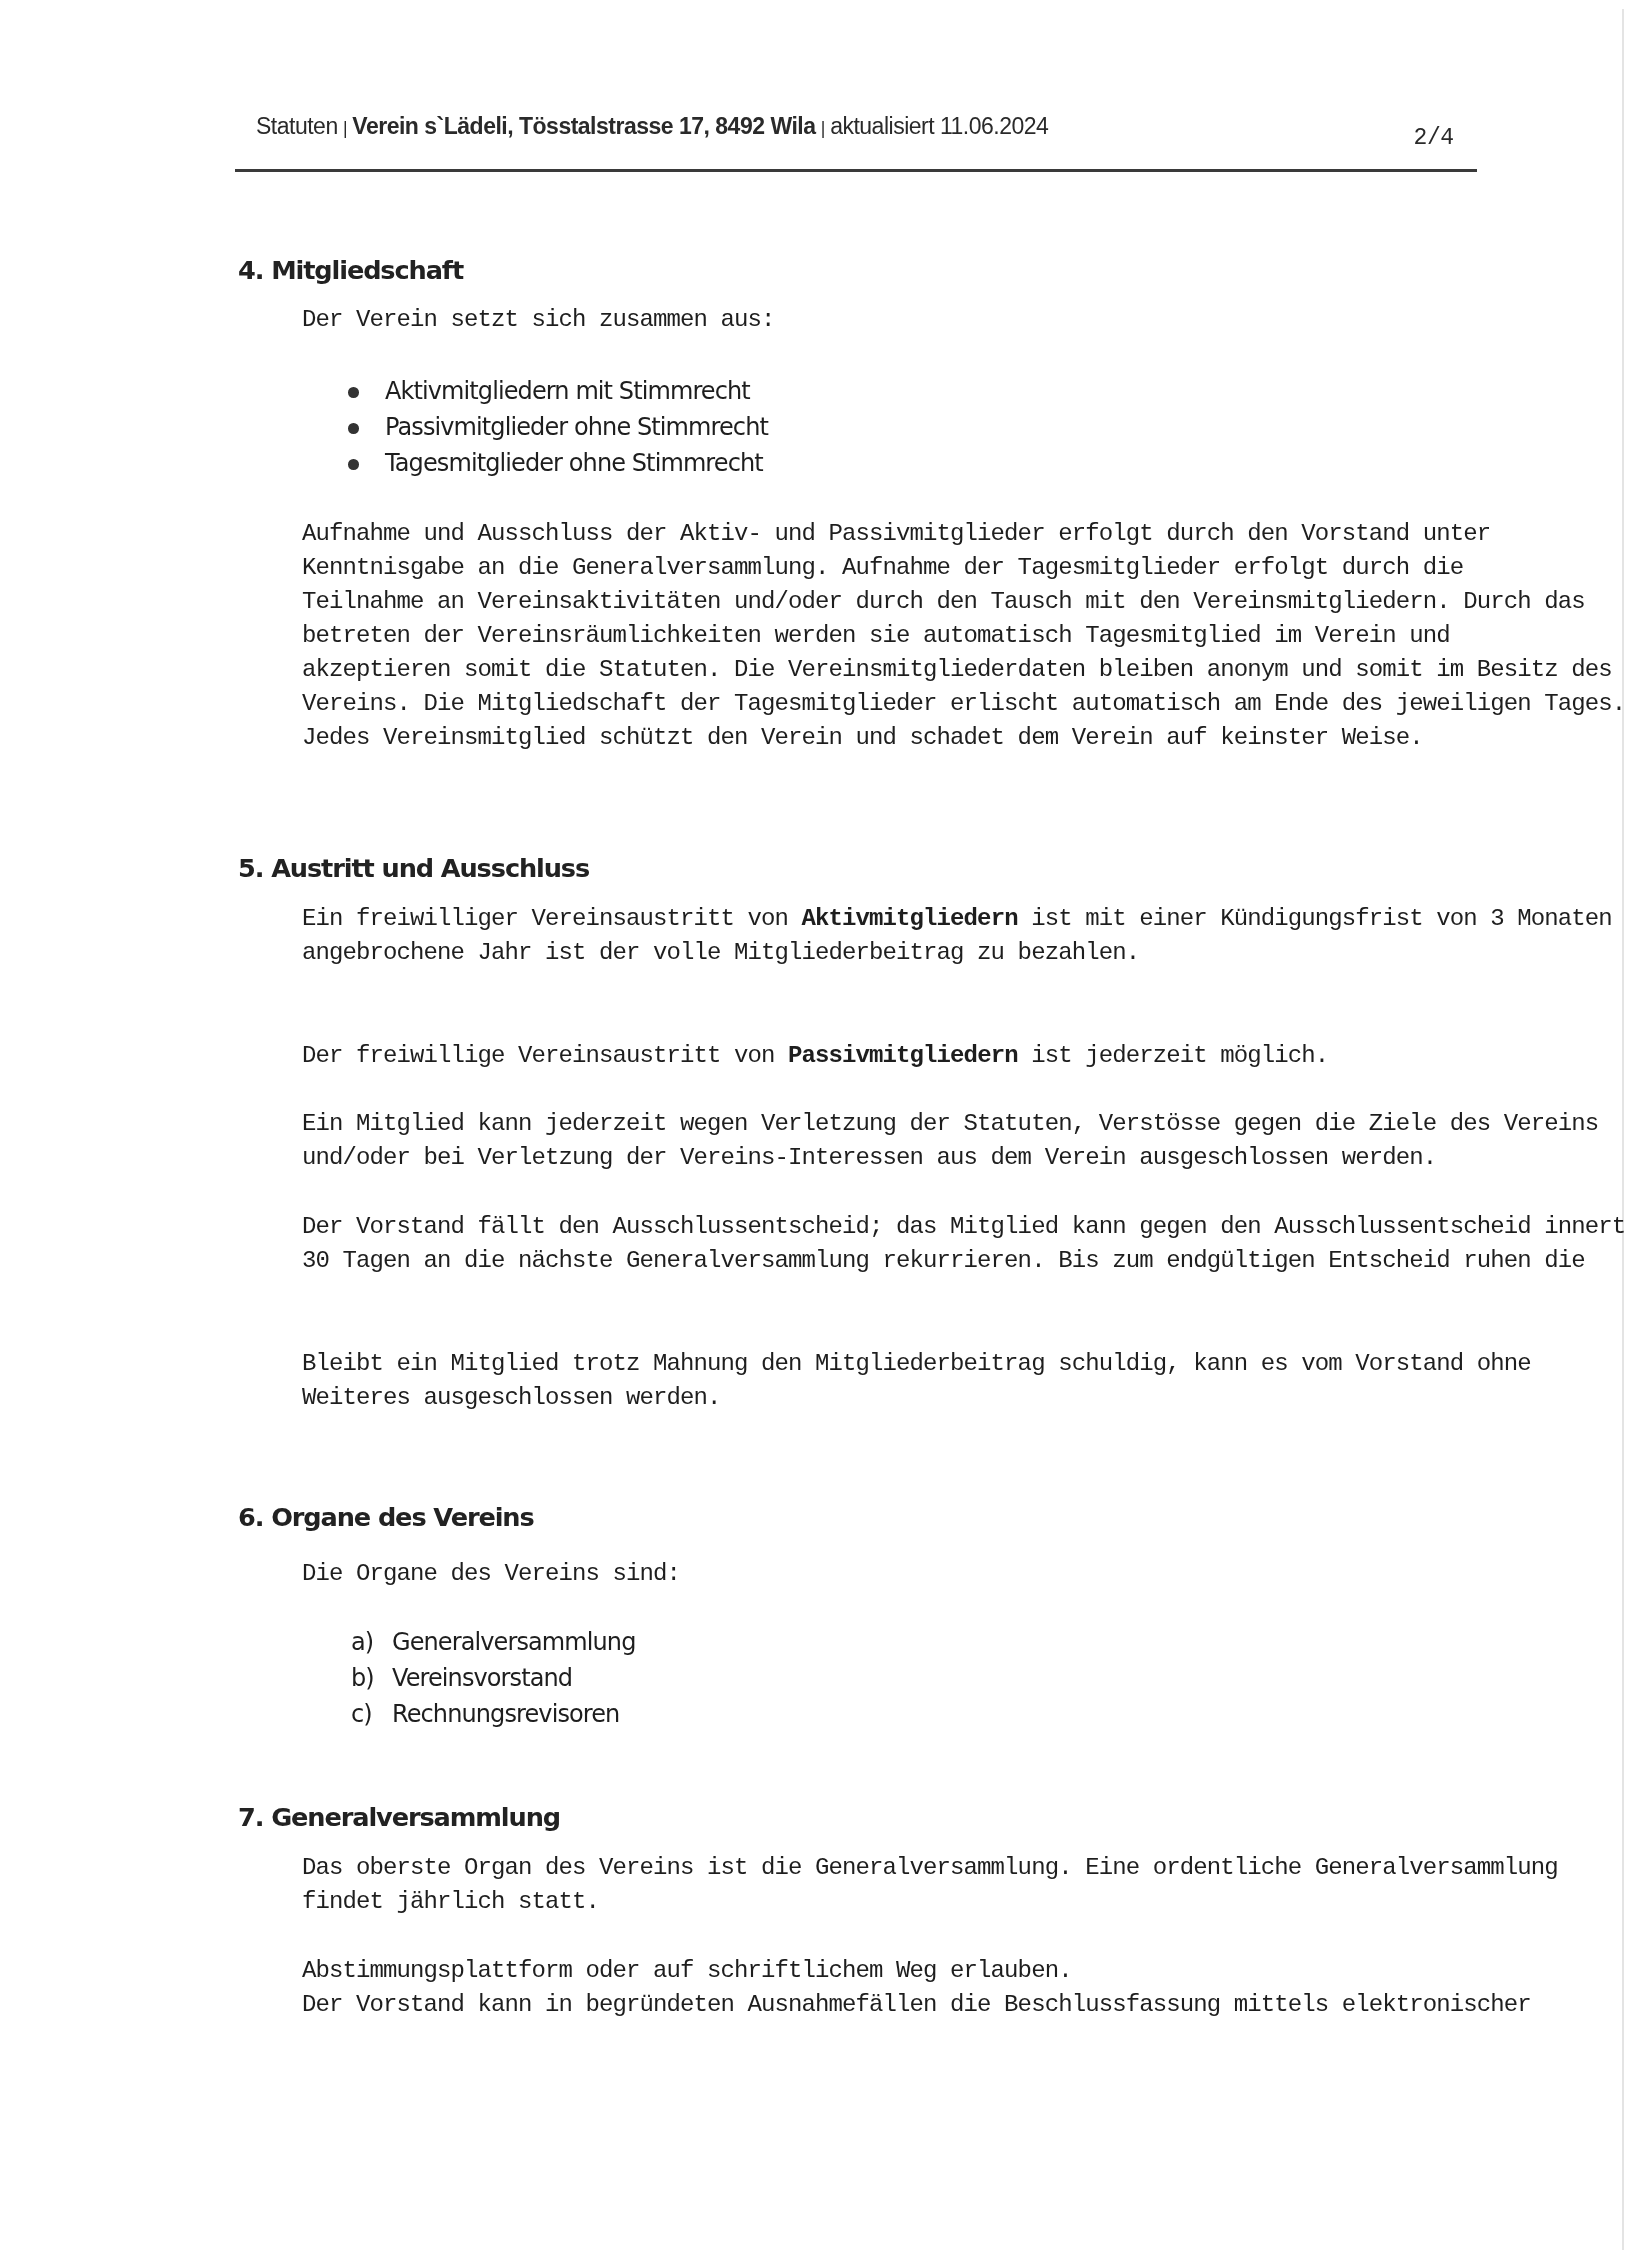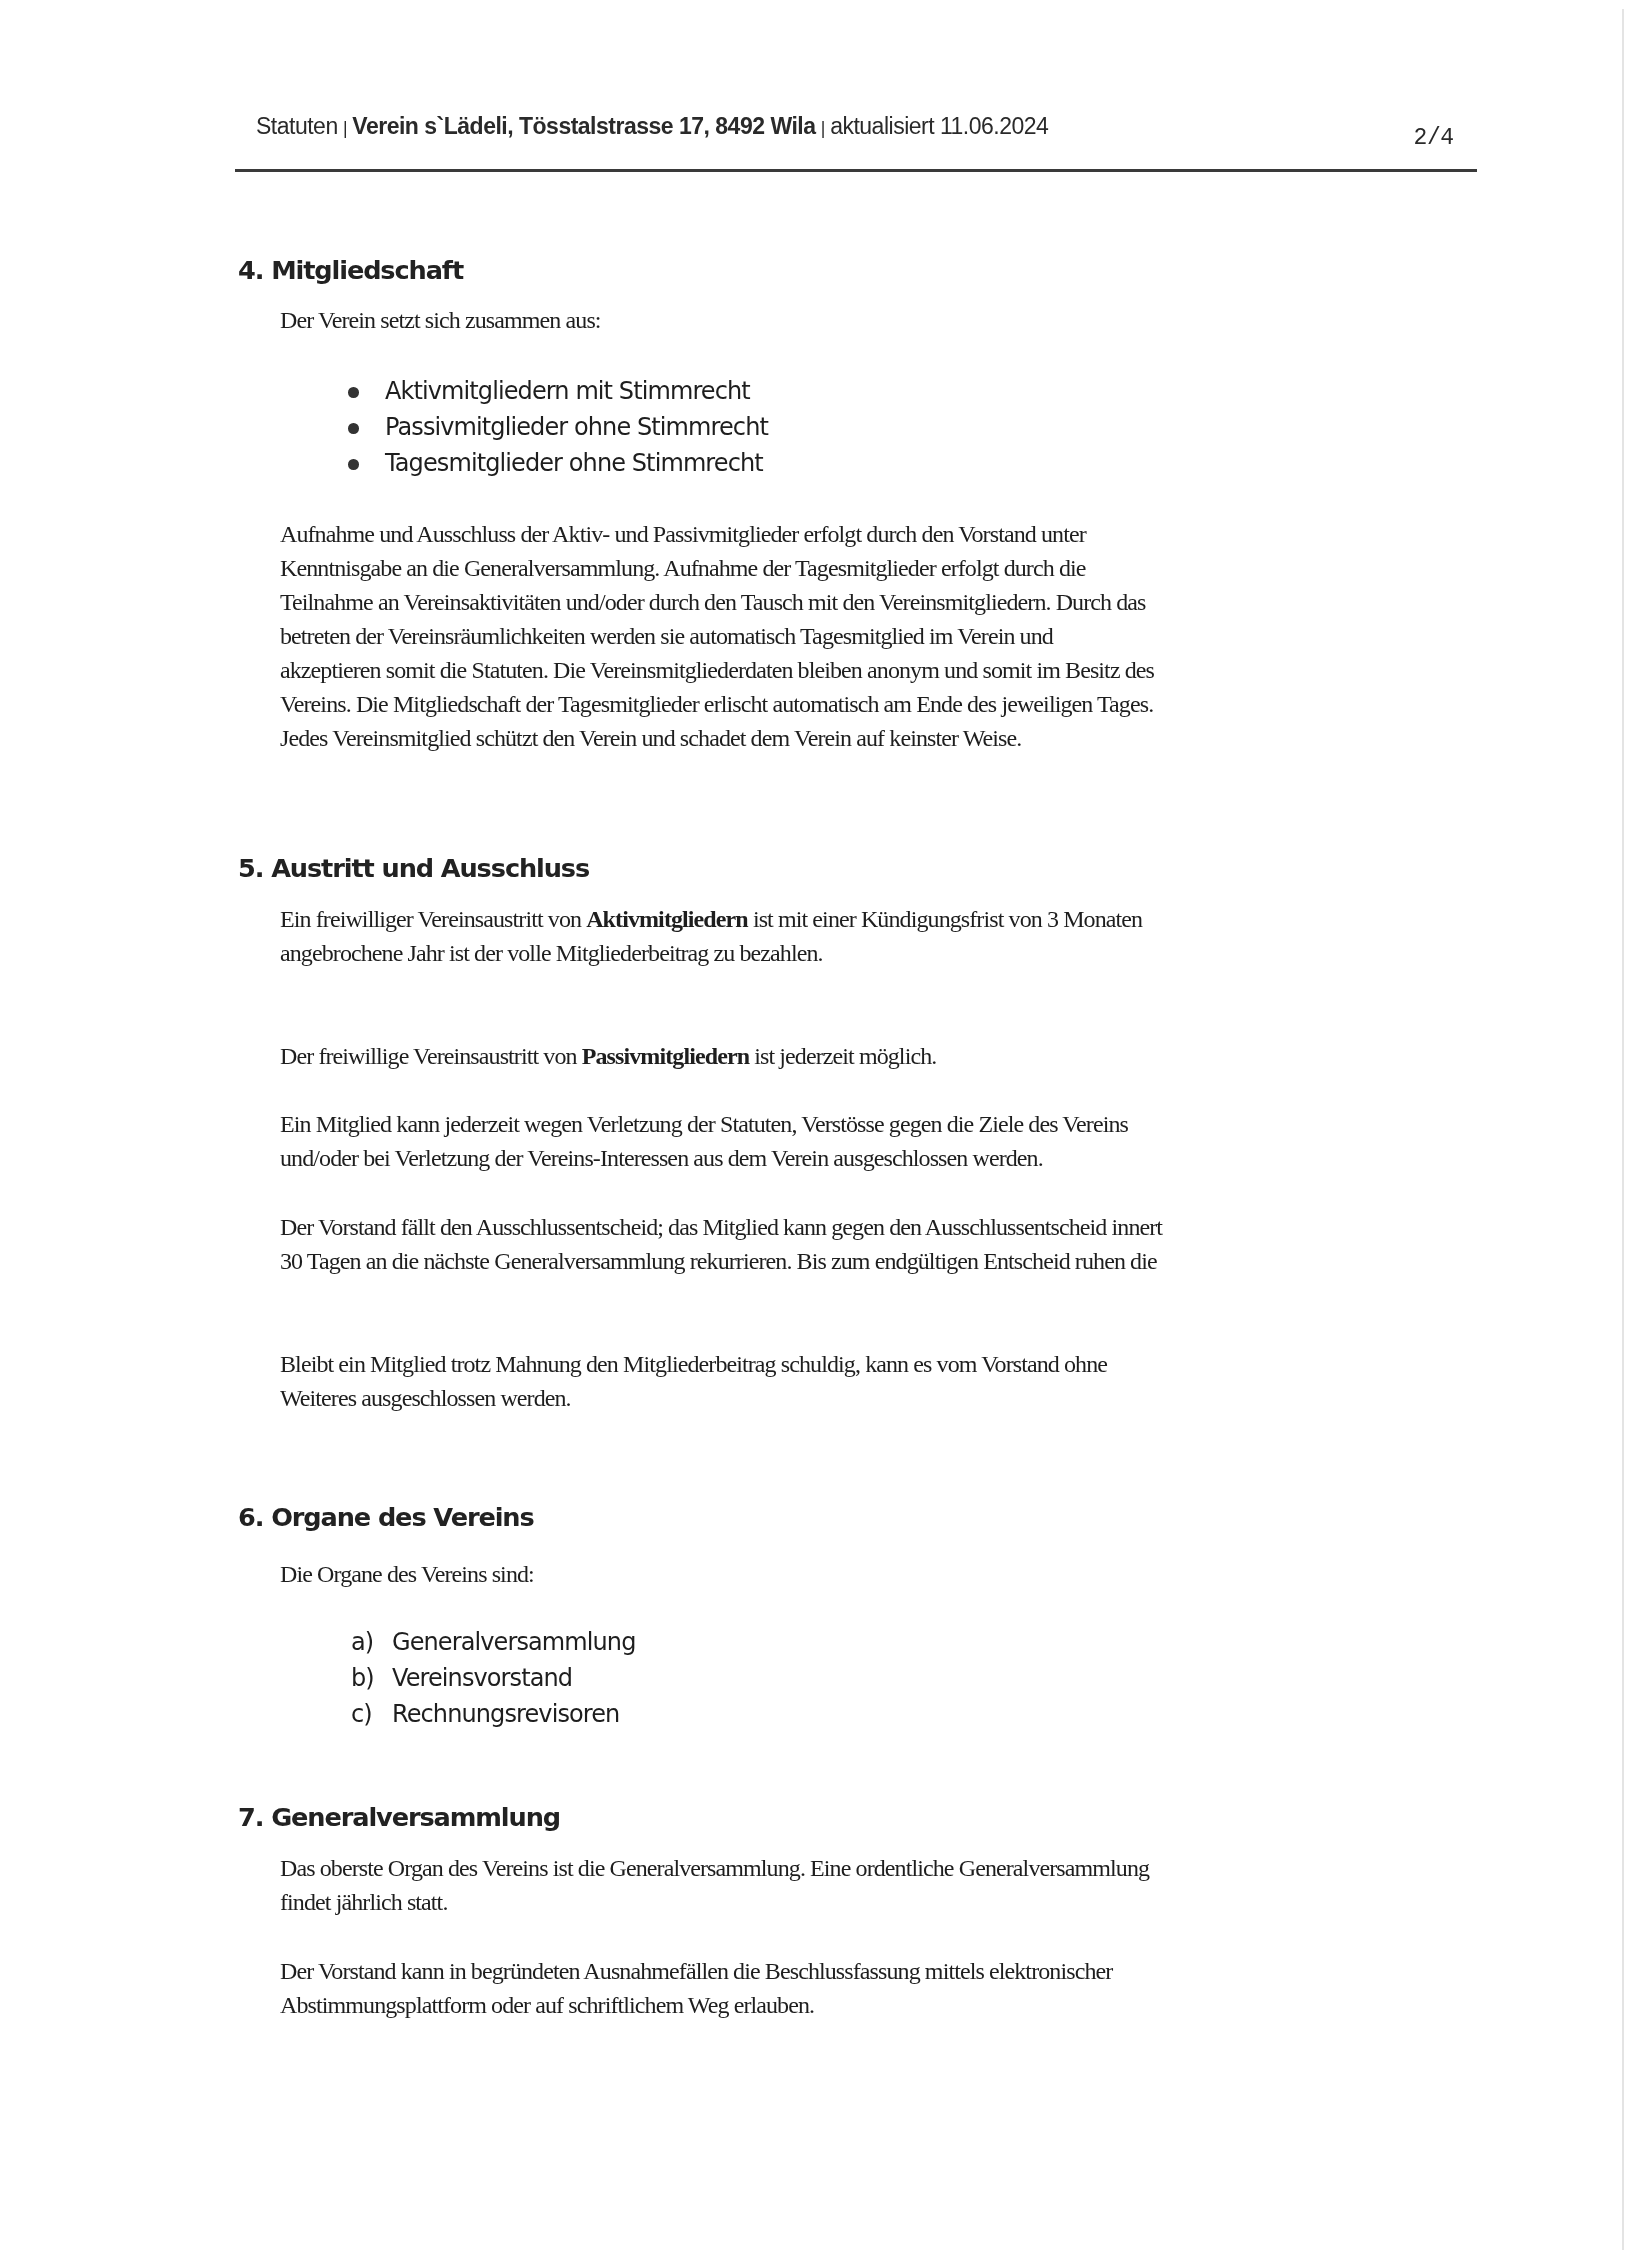--- a/index.html
+++ b/index.html
@@ -5,21 +5,21 @@
   html, body { margin: 0; padding: 0; background: #ffffff; }
   body { width: 1640px; height: 2258px; position: relative; overflow: hidden; color: #1a1a1a; }
   .scan-edge { position: absolute; left: 1622px; top: 8.8px; width: 1.8px; height: 2241px; background: #e4e4e4; }
   .page-header { position: absolute; left: 236px; top: 113px; width: 1244px; height: 35px; font-family: "Liberation Sans", sans-serif; font-size: 23px; letter-spacing: -0.5px; color: #2a2a2a; }
   .page-header .left { position: absolute; left: 0; top: 0; white-space: nowrap; margin-left: 20px; }
   .page-header .bold { font-weight: bold; }
   .page-header .sep { font-size: 17.6px; padding: 0 5.3px; }
   .page-header .num { position: absolute; right: 26.5px; top: 12px; font-family: Liberation Mono, monospace; }
   .header-rule { position: absolute; left: 235px; top: 169px; width: 1242px; height: 2.6px; background: #3a3a3a; }
   .h { position: absolute; left: 238px; font-family: "DejaVu Sans", sans-serif; font-weight: bold; font-size: 25.6px; letter-spacing: -1.1px; color: #222; white-space: nowrap; }
-  .p { position: absolute; left: 280px; width: 1200px; font-family: Liberation Serif, serif; font-size: 24px; line-height: 34px; letter-spacing: -0.9px; color: #1e1e1e; }
+  .p { position: absolute; left: 302px; width: 1200px; font-family: Liberation Mono, monospace; font-size: 24px; line-height: 34px; letter-spacing: -0.9px; color: #1e1e1e; }
   .p .line { display: block; white-space: nowrap; }
   .p b { font-weight: bold; }
   .list { position: absolute; left: 348px; font-family: "DejaVu Sans", sans-serif; font-size: 24px; letter-spacing: -0.9px; color: #1e1e1e; }
   .list .item { height: 36px; line-height: 36px; white-space: nowrap; position: relative; }
   .list .bullet { display: inline-block; width: 10.6px; height: 10.6px; border-radius: 50%; background: #333; position: absolute; left: 0; top: 14px; }
   .list .marker { position: absolute; left: 0; top: 0; }
   .list .text { position: absolute; left: 37px; top: 0; }
   .list.alpha .text { left: 41px; }
 </style>
 </head>
@@ -102,16 +102,16 @@
       <span class="text">Rechnungsrevisoren</span>
     </div>
 </div>
 
 <div class="h" style="top:1802px">7. Generalversammlung</div>
 <div class="p" style="top:1851px">
   <span class="line">Das oberste Organ des Vereins ist die Generalversammlung. Eine ordentliche Generalversammlung</span>
   <span class="line">findet jährlich statt.</span>
 </div>
 <div class="p" style="top:1954px">
+  <span class="line">Abstimmungsplattform oder auf schriftlichem Weg erlauben.</span>
   <span class="line">Der Vorstand kann in begründeten Ausnahmefällen die Beschlussfassung mittels elektronischer</span>
-  <span class="line">Abstimmungsplattform oder auf schriftlichem Weg erlauben.</span>
 </div>
 
 
 </body></html>

